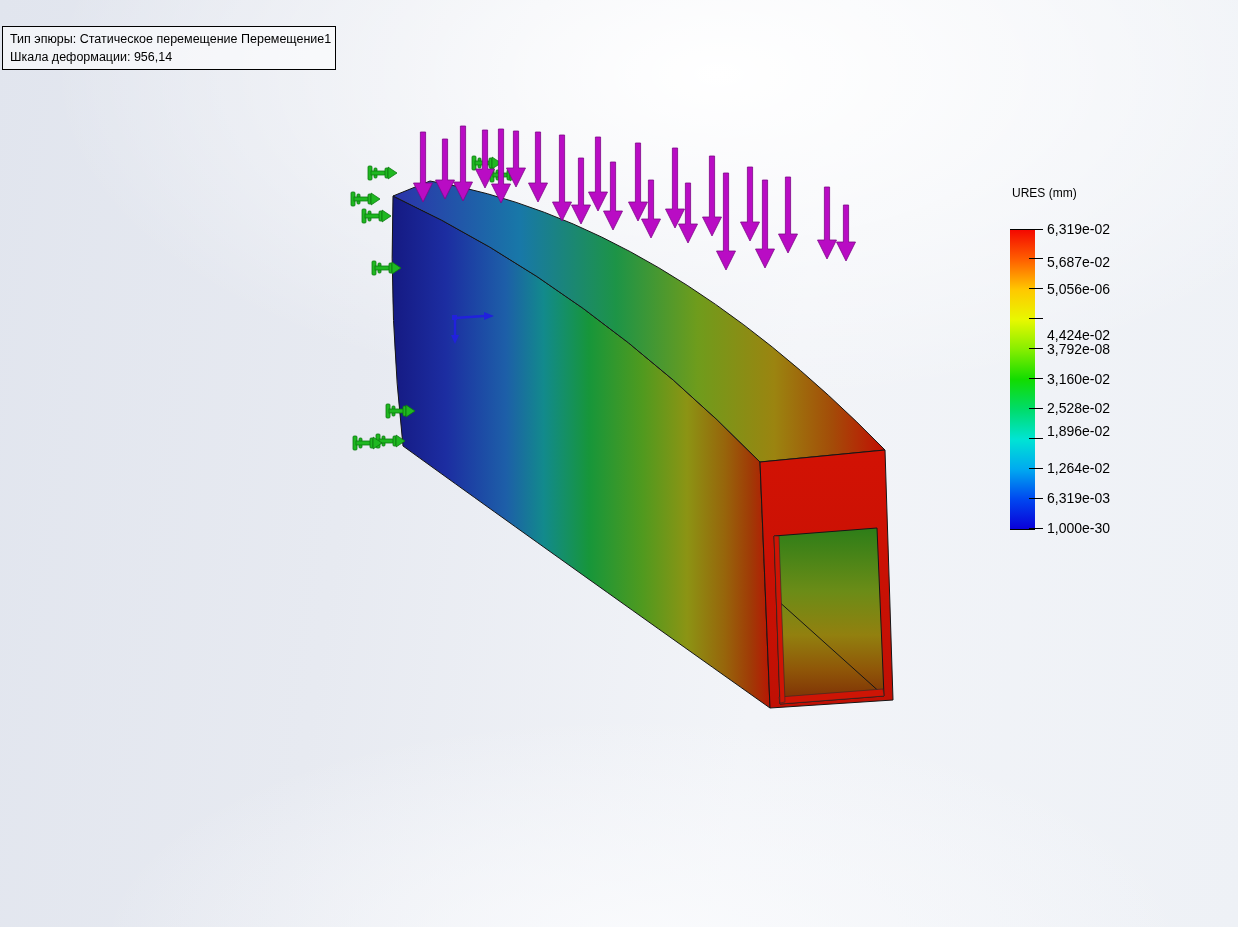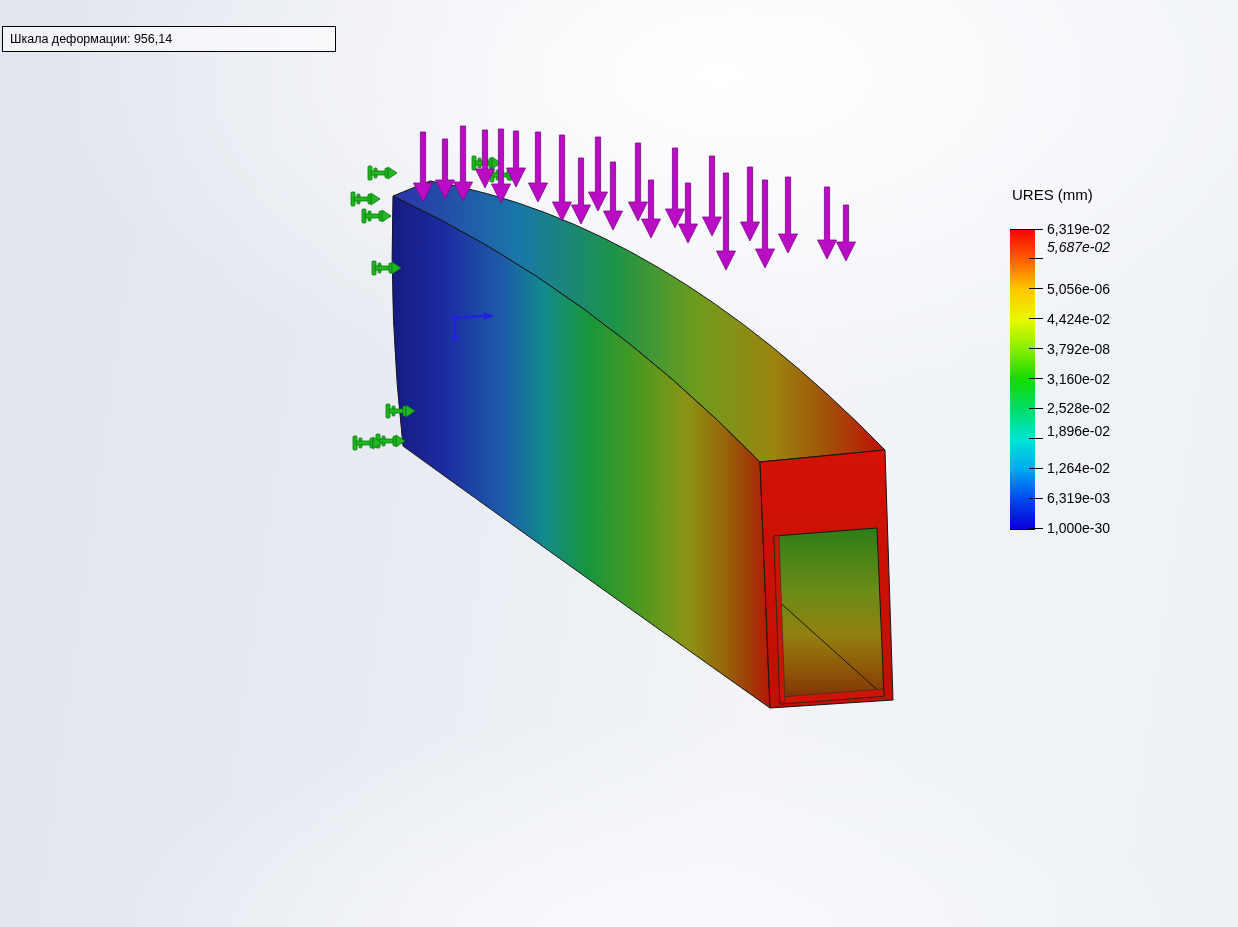--- a/index.html
+++ b/index.html
@@ -11,21 +11,21 @@
       radial-gradient(80% 45% at 52% 102%, rgba(250,251,253,0.95) 0%, rgba(250,251,253,0) 55%),
       linear-gradient(98deg, #e1e5ee 0%, #e7eaf1 30%, #f2f4f8 62%, #eef1f6 100%);
   }
   #viewport-svg{position:absolute;left:0;top:0;}
   .annotation-box{
     position:absolute;left:2px;top:26px;width:318px;
     border:1.5px solid #000;background:rgba(255,255,255,0.55);
     padding:3px 7px;font-size:12.5px;line-height:18px;white-space:nowrap;
   }
   .legend{position:absolute;left:1010px;top:186px;width:145px;height:360px;}
-  .legend-title{position:absolute;left:2px;top:0;font-size:15px;white-space:nowrap;}
+  .legend-title{position:absolute;left:2px;top:0;font-size:12px;white-space:nowrap;}
   .legend-bar{
     position:absolute;left:0;top:43px;width:25px;height:299px;
     border-top:1px solid #000;border-bottom:1px solid #000;
   }
   .lg-tick{position:absolute;left:19px;width:14px;height:1px;background:#000;}
   .lg-label{position:absolute;left:37px;height:16px;font-size:14px;white-space:nowrap;}
 </style>
 </head>
 <body>
 
@@ -123,34 +123,35 @@
       <path d="M723.4,173 L728.6,173 L728.6,251 L735.5,251 L726,270 L716.5,251 L723.4,251 Z"></path>
       <path d="M747.4,167 L752.6,167 L752.6,222 L759.5,222 L750,241 L740.5,222 L747.4,222 Z"></path>
       <path d="M762.4,180 L767.6,180 L767.6,249 L774.5,249 L765,268 L755.5,249 L762.4,249 Z"></path>
       <path d="M785.4,177 L790.6,177 L790.6,234 L797.5,234 L788,253 L778.5,234 L785.4,234 Z"></path>
       <path d="M824.4,187 L829.6,187 L829.6,240 L836.5,240 L827,259 L817.5,240 L824.4,240 Z"></path>
       <path d="M843.4,205 L848.6,205 L848.6,242 L855.5,242 L846,261 L836.5,242 L843.4,242 Z"></path>
     </g>
 </svg>
 
 <div class="annotation-box">
+  <div>Тип эпюры: Статическое перемещение Перемещение1</div>
   <div>Шкала деформации: 956,14</div>
 </div>
 
 <div class="legend" id="legend-scale">
   <div class="legend-title">URES (mm)</div>
   <div class="legend-bar" id="legend-bar" style="background: linear-gradient(rgb(244, 8, 0), rgb(255, 96, 0), rgb(255, 200, 0), rgb(232, 248, 0), rgb(134, 238, 0), rgb(18, 220, 0), rgb(0, 220, 106), rgb(0, 228, 212), rgb(0, 170, 240), rgb(0, 72, 240), rgb(10, 0, 216));"></div>
 <div class="lg-tick" style="top: 42.5px;"></div>
     <div class="lg-label" style="top: 35px;">6,319e-02</div>
     <div class="lg-tick" style="top: 72.4px;"></div>
-    <div class="lg-label" style="top: 53px; font-style: italic;">5,687e-02</div>
+    <div class="lg-label" style="top: 68px;">5,687e-02</div>
     <div class="lg-tick" style="top: 102.3px;"></div>
     <div class="lg-label" style="top: 94.8px;">5,056e-06</div>
     <div class="lg-tick" style="top: 132.2px;"></div>
-    <div class="lg-label" style="top: 125px; text-align: right;">4,424e-02</div>
+    <div class="lg-label" style="top: 141px; text-align: right;">4,424e-02</div>
     <div class="lg-tick" style="top: 162.1px;"></div>
     <div class="lg-label" style="top: 154.6px;">3,792e-08</div>
     <div class="lg-tick" style="top: 192px;"></div>
     <div class="lg-label" style="top: 184.5px;">3,160e-02</div>
     <div class="lg-tick" style="top: 221.9px;"></div>
     <div class="lg-label" style="top: 214.4px;">2,528e-02</div>
     <div class="lg-tick" style="top: 251.8px;"></div>
     <div class="lg-label" style="top: 237px;">1,896e-02</div>
     <div class="lg-tick" style="top: 281.7px;"></div>
     <div class="lg-label" style="top: 274.2px;">1,264e-02</div>

